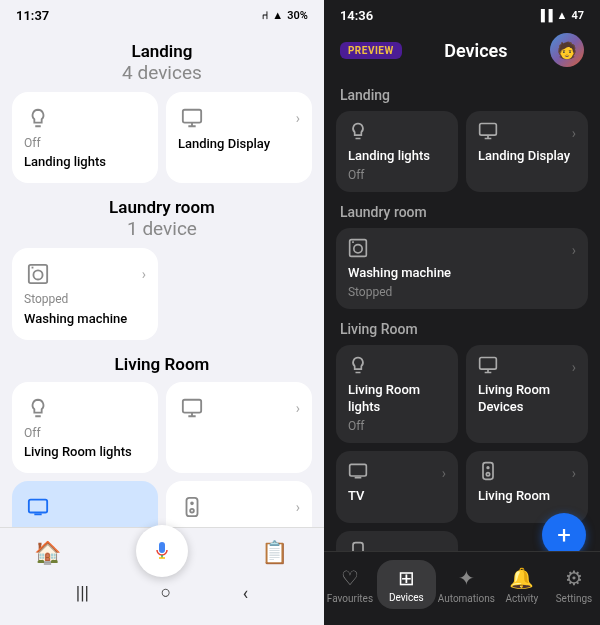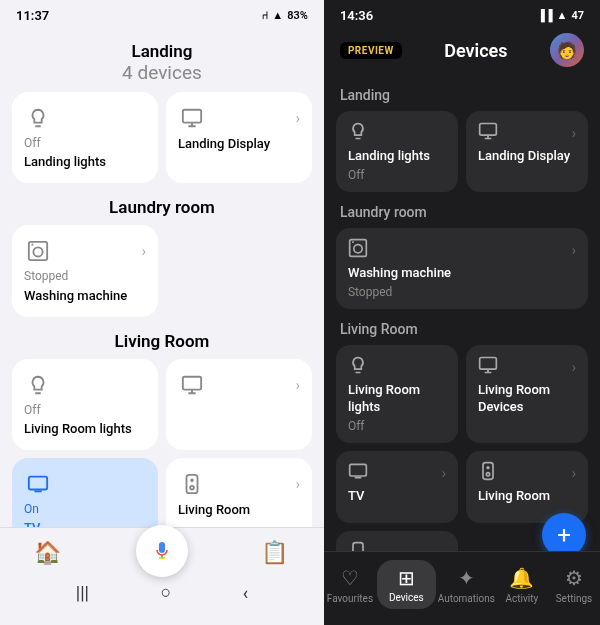--- a/index.html
+++ b/index.html
@@ -199,21 +199,21 @@
       font-size: 11px;
     }
 
     .header-right {
       display: flex;
       align-items: center;
       justify-content: space-between;
       padding: 6px 16px 8px;
     }
     .preview-badge {
-      background: #000000;
+      background: #4c1d95;
       color: #f0c040;
       font-size: 10px;
       font-weight: 700;
       padding: 3px 8px;
       border-radius: 6px;
       letter-spacing: 0.5px;
     }
     .header-title {
       font-size: 18px;
       font-weight: 600;
@@ -364,21 +364,21 @@
   </style>
 </head>
 <body>
 
 <div class="phone-left">
   <div class="status-bar-left">
     <span>11:37</span>
     <div class="icons">
       <span>⑁</span>
       <span>▲</span>
-      <span>83%</span>
+      <span>30%</span>
     </div>
   </div>
 
   <div class="scroll-area-left">
 
     <div class="room-header">
       <div class="room-name">Landing</div>
       <div class="device-count">4 devices</div>
     </div>
     <div class="device-grid">
@@ -402,20 +402,21 @@
             </svg>
           </div>
           <span class="chevron-right">›</span>
         </div>
         <div class="device-name">Landing Display</div>
       </div>
     </div>
 
     <div class="room-header">
       <div class="room-name">Laundry room</div>
+      <div class="device-count">1 device</div>
     </div>
     <div class="device-grid">
       <div class="device-card">
         <div class="device-card-top">
           <div class="device-icon">
             <svg width="22" height="22" viewBox="0 0 24 24" fill="none" stroke="#888" stroke-width="2">
               <rect x="2" y="2" width="20" height="20" rx="2"></rect>
               <circle cx="12" cy="13" r="5"></circle>
               <path d="M5 5h2"></path>
             </svg>

